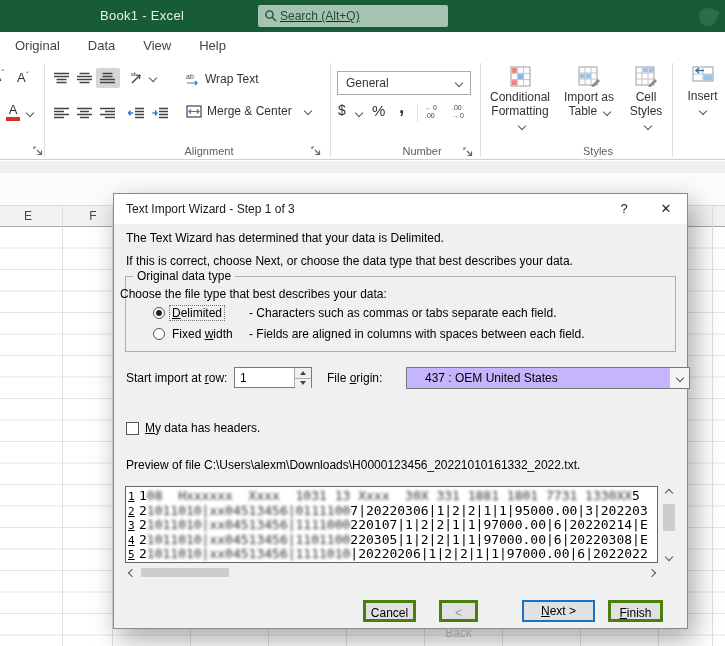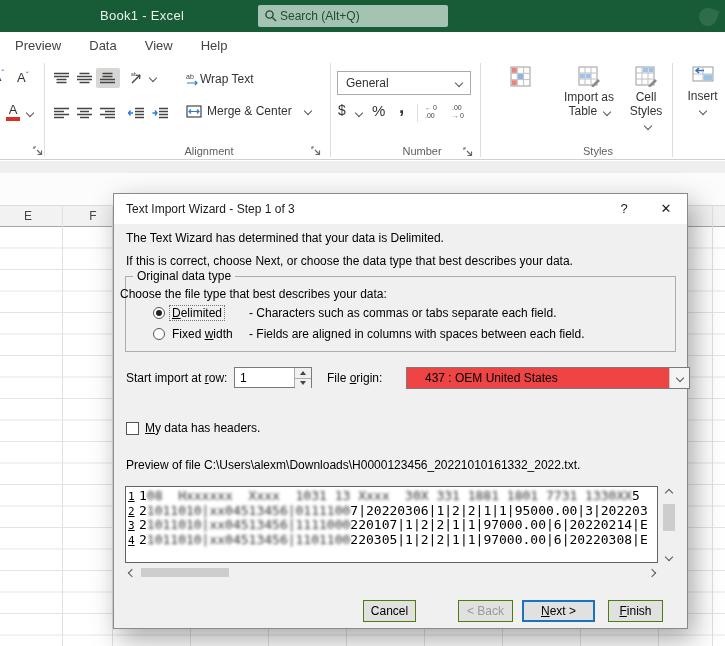--- a/index.html
+++ b/index.html
@@ -4,21 +4,21 @@
 <style>
   html,body{margin:0;padding:0;background:#fff;}
   #app{position:relative;width:725px;height:646px;overflow:hidden;
        font-family:"Liberation Sans",sans-serif;color:#222;background:#fff;}
   .abs{position:absolute;}
 
   
   .titlebar{left:0;top:0;width:725px;height:32px;background:#185c37;}
   .tb-title{left:100px;top:0;height:32px;line-height:32px;color:#e8f1ec;font-size:13px;letter-spacing:.3px;}
   .searchbox{left:258px;top:5px;width:190px;height:22px;background:#a4c3b2;border-radius:2px;
-             display:flex;align-items:center;gap:8px;padding-left:22px;box-sizing:border-box;}
+             display:flex;align-items:center;gap:8px;padding-left:22px;box-sizing:border-box;text-decoration:underline;}
   .searchbox .ph{color:#1e4e36;font-size:12px;}
   .tb-leaf{right:8px;top:8px;width:18px;height:18px;border-radius:50% 0 50% 50%;
            background:rgba(255,255,255,.10);transform:rotate(20deg);}
 
   
   .tabrow{left:0;top:32px;width:725px;height:28px;background:#fff;display:flex;align-items:center;padding-left:1px;}
   .rtab{padding:0 14px;font-size:13px;color:#444;height:28px;line-height:28px;}
 
   
   .ribbon{left:0;top:60px;width:725px;height:100px;background:#fff;border-bottom:1px solid #d0d0d0;box-sizing:border-box;}
@@ -60,37 +60,37 @@
   .legend{left:19px;top:75px;background:#f0f0f0;padding:0 4px;font-size:12px;}
   .radio{width:12px;height:12px;border:1px solid #555;border-radius:50%;background:#fff;box-sizing:border-box;}
   .radio.sel::after{content:"";display:block;width:6px;height:6px;border-radius:50%;background:#222;margin:2px;}
   .focusbox{outline:1px dotted #777;padding:0 2px;}
   .u{text-decoration:underline;}
   .spinner{left:109px;top:0;width:78px;height:21px;background:#fff;border:1px solid #7a7a7a;box-sizing:border-box;}
   .spinbtns{position:absolute;right:0;top:0;width:16px;height:19px;border-left:1px solid #adadad;}
   .spinbtn{height:9.5px;background:#f0f0f0;display:flex;align-items:center;justify-content:center;}
   .tri-up{width:0;height:0;border-left:3px solid transparent;border-right:3px solid transparent;border-bottom:4px solid #444;}
   .tri-dn{width:0;height:0;border-left:3px solid transparent;border-right:3px solid transparent;border-top:4px solid #444;}
-  .combo{left:281px;top:0;width:284px;height:22px;background:#ef4444;border:1px solid #7a7a7a;box-sizing:border-box;
+  .combo{left:281px;top:0;width:284px;height:22px;background:#c4b5fd;border:1px solid #7a7a7a;box-sizing:border-box;
          display:flex;align-items:center;}
   .combo .val{padding-left:18px;font-size:12px;}
   .combo .dd{position:absolute;right:0;top:0;width:19px;height:20px;background:#f4f4f4;border-left:1px solid #c8c8c8;
              display:flex;align-items:center;justify-content:center;}
   .checkbox{width:13px;height:13px;border:1px solid #555;background:#fff;box-sizing:border-box;}
   .previewbox{left:11px;top:292px;width:533px;height:77px;background:#fff;border:1px solid #646464;box-sizing:border-box;
               overflow:hidden;font-family:"DejaVu Sans Mono",monospace;font-size:13px;line-height:14.6px;padding:2px 0 0 2px;}
   .prow{white-space:pre;height:14.6px;}
   .rn{display:inline-block;width:11px;text-decoration:underline;font-size:11px;}
   .blur{filter:blur(1.7px);color:#333;}
   .vscroll{left:548px;top:292px;width:15px;height:77px;}
   .vthumb{left:1px;top:18px;width:12px;height:27px;background:#cdcdcd;}
   .hscroll{left:11px;top:372px;width:533px;height:13px;}
   .hthumb{left:16px;top:2px;width:88px;height:9px;background:#cdcdcd;}
   .sarrow{display:flex;align-items:center;justify-content:center;width:13px;height:13px;}
-  .btn{top:406px;height:22px;background:#e1e1e1;border:1px solid #4d7c0f;box-sizing:border-box;
+  .btn{top:406px;height:22px;background:#e1e1e1;border:3px solid #4d7c0f;box-sizing:border-box;
        font-size:12px;text-align:center;line-height:20px;color:#000;}
   .btn.disabled{color:#9a9a9a;}
   .btn.focus{border:2px solid #1a73c0;line-height:18px;}
 </style>
 </head>
 <body>
 
 <div id="app">
 
   <div class="abs titlebar">
@@ -99,21 +99,21 @@
       <svg class="abs" style="left:6px;top:4px" width="14" height="14" viewBox="0 0 14 14">
         <circle cx="5.5" cy="5.5" r="3.6" fill="none" stroke="#1d4d33" stroke-width="1.4"></circle>
         <line x1="8.4" y1="8.4" x2="12" y2="12" stroke="#1d4d33" stroke-width="1.4"></line>
       </svg>
       <span class="ph">Search (Alt+Q)</span>
     </div>
     <div class="abs tb-leaf"></div>
   </div>
 
   <div class="abs tabrow">
-    <span class="rtab">Preview</span>
+    <span class="rtab">Original</span>
     <span class="rtab">Data</span>
     <span class="rtab">View</span>
     <span class="rtab">Help</span>
   </div>
 
   <div class="abs ribbon">
 
     <div class="abs" style="left:-8px;top:8px;font-size:14px;color:#333">A<span style="color:#2b7cd3;font-size:9px;vertical-align:top">ˆ</span></div>
     <div class="abs" style="left:17px;top:10px;font-size:13px;color:#333">A<span style="color:#2b7cd3;font-size:9px;vertical-align:top">ˇ</span></div>
     <div class="abs" style="left:6px;top:42px;font-size:13px;color:#333;text-align:center">A<div class="redbar"></div></div>
@@ -170,21 +170,21 @@
           <path d="M5 6 L0.5 6 M2.5 3.5 L0.5 6 L2.5 8.5" stroke="#2b7cd3" stroke-width="1.3" fill="none"></path>
         </svg>
     </div>
     <div class="abs icnbtn" style="left:150px;top:45px;width:20px;height:16px">
       <svg width="17" height="12" viewBox="0 0 17 12">
           <path d="M7 1.5 H16 M7 4.5 H16 M7 7.5 H16 M7 10.5 H16" stroke="#444" stroke-width="1.3"></path>
           <path d="M0.5 6 L5 6 M3 3.5 L5 6 L3 8.5" stroke="#2b7cd3" stroke-width="1.3" fill="none"></path>
         </svg>
     </div>
 
-    <div class="abs" style="left:186px;top:12px;display:flex;align-items:center;">
+    <div class="abs" style="left:186px;top:12px;display:flex;align-items:center;gap:5px">
       <svg width="14" height="13" viewBox="0 0 14 13">
           <text x="0" y="6" font-size="7" fill="#444">ab</text>
           <path d="M1 10 H11 M9 8 L11 10 L9 12" stroke="#2b7cd3" stroke-width="1.2" fill="none"></path>
         </svg>
       <span class="rlabel">Wrap Text</span>
     </div>
     <div class="abs" style="left:186px;top:44px;display:flex;align-items:center;gap:5px">
       <svg width="16" height="13" viewBox="0 0 16 13">
           <rect x="1" y="1" width="14" height="11" fill="none" stroke="#444" stroke-width="1.2"></rect>
           <path d="M3 6.5 H13 M5 4.5 L3 6.5 L5 8.5 M11 4.5 L13 6.5 L11 8.5" stroke="#2b7cd3" stroke-width="1.2" fill="none"></path>
@@ -232,20 +232,23 @@
     <div class="abs vsep" style="left:480px"></div>
 
     <div class="abs bigbtn" style="left:488px;top:6px;width:64px">
       <svg style="margin:0 auto" width="21" height="21" viewBox="0 0 21 21">
         <rect x="1" y="1" width="19" height="19" fill="#fff" stroke="#9b9b9b"></rect>
         <path d="M7.3 1 V20 M13.6 1 V20 M1 7.3 H20 M1 13.6 H20" stroke="#c0c0c0"></path>
         <rect x="1.8" y="1.8" width="5" height="5" fill="#e8837d"></rect>
         <rect x="1.8" y="14.2" width="5" height="5" fill="#e8837d"></rect>
         <rect x="8" y="8" width="5" height="5" fill="#8ab4e8"></rect>
       </svg>
+      <div style="margin-top:3px"><span>Conditional</span><br>
+        <span>Formatting</span>
+        <span class="chev down" style="margin-left:3px"></span></div>
     </div>
     <div class="abs bigbtn" style="left:558px;top:6px;width:62px">
       <svg style="margin:0 auto" width="23" height="21" viewBox="0 0 23 21">
         <rect x="1" y="1" width="18" height="18" fill="#fff" stroke="#9b9b9b"></rect>
         <path d="M7 1 V19 M13 1 V19 M1 7 H19 M1 13 H19" stroke="#c0c0c0"></path>
         <rect x="1.8" y="7.8" width="5" height="4.5" fill="#9dc3e6"></rect>
         <rect x="7.8" y="7.8" width="5" height="4.5" fill="#9dc3e6"></rect>
         <path d="M13 20 L20 13 L22 15 L15 21.5 Z" fill="#8a8a8a"></path>
       </svg>
       <div style="margin-top:3px"><span>Import as</span><br>
@@ -359,20 +362,21 @@
       </span>
     </div>
 
     <span class="abs dtext" style="left:12px;top:264px">Preview of file C:\Users\alexm\Downloads\H0000123456_20221010161332_2022.txt.</span>
 
     <div class="abs previewbox">
       <div class="prow"><span class="rn">1</span><span>1</span><span class="blur">08  Hxxxxxx  Xxxx  1031 13 Xxxx  30X 331 1881 1801 7731 1330XX</span><span>5</span></div>
       <div class="prow"><span class="rn">2</span><span>2</span><span class="blur">1011010|xx04513456|0111100</span><span>7|20220306|1|2|2|1|1|95000.00|3|202203</span></div>
       <div class="prow"><span class="rn">3</span><span>2</span><span class="blur">1011010|xx04513456|1111000</span><span>220107|1|2|2|1|1|97000.00|6|20220214|E</span></div>
       <div class="prow"><span class="rn">4</span><span>2</span><span class="blur">1011010|xx04513456|1101100</span><span>220305|1|2|2|1|1|97000.00|6|20220308|E</span></div>
+      <div class="prow"><span class="rn">5</span><span>2</span><span class="blur">1011010|xx04513456|1111010</span><span>|20220206|1|2|2|1|1|97000.00|6|2022022</span></div>
     </div>
 
     <div class="abs vscroll">
       <div class="sarrow" style="position:absolute;top:0">
           <span class="chev up"></span>
         </div>
       <div class="abs vthumb"></div>
       <div class="sarrow" style="position:absolute;bottom:0">
           <span class="chev down"></span>
         </div>
@@ -382,21 +386,21 @@
       <div class="sarrow" style="position:absolute;left:0">
           <span class="chev left"></span>
         </div>
       <div class="abs hthumb"></div>
       <div class="sarrow" style="position:absolute;right:0">
           <span class="chev right"></span>
         </div>
     </div>
 
     <div class="abs btn" style="left:249px;width:53px">Cancel</div>
-    <div class="abs btn disabled" style="left:344px;width:55px">&lt; Back</div>
+    <div class="abs btn disabled" style="left:325px;width:39px">&lt; Back</div>
     <div class="abs btn focus" style="left:408px;width:73px">
       <span class="u">N</span><span>ext &gt;</span>
     </div>
     <div class="abs btn" style="left:494px;width:55px">
       <span class="u">F</span><span>inish</span>
     </div>
   </div>
 
 </div>
 

